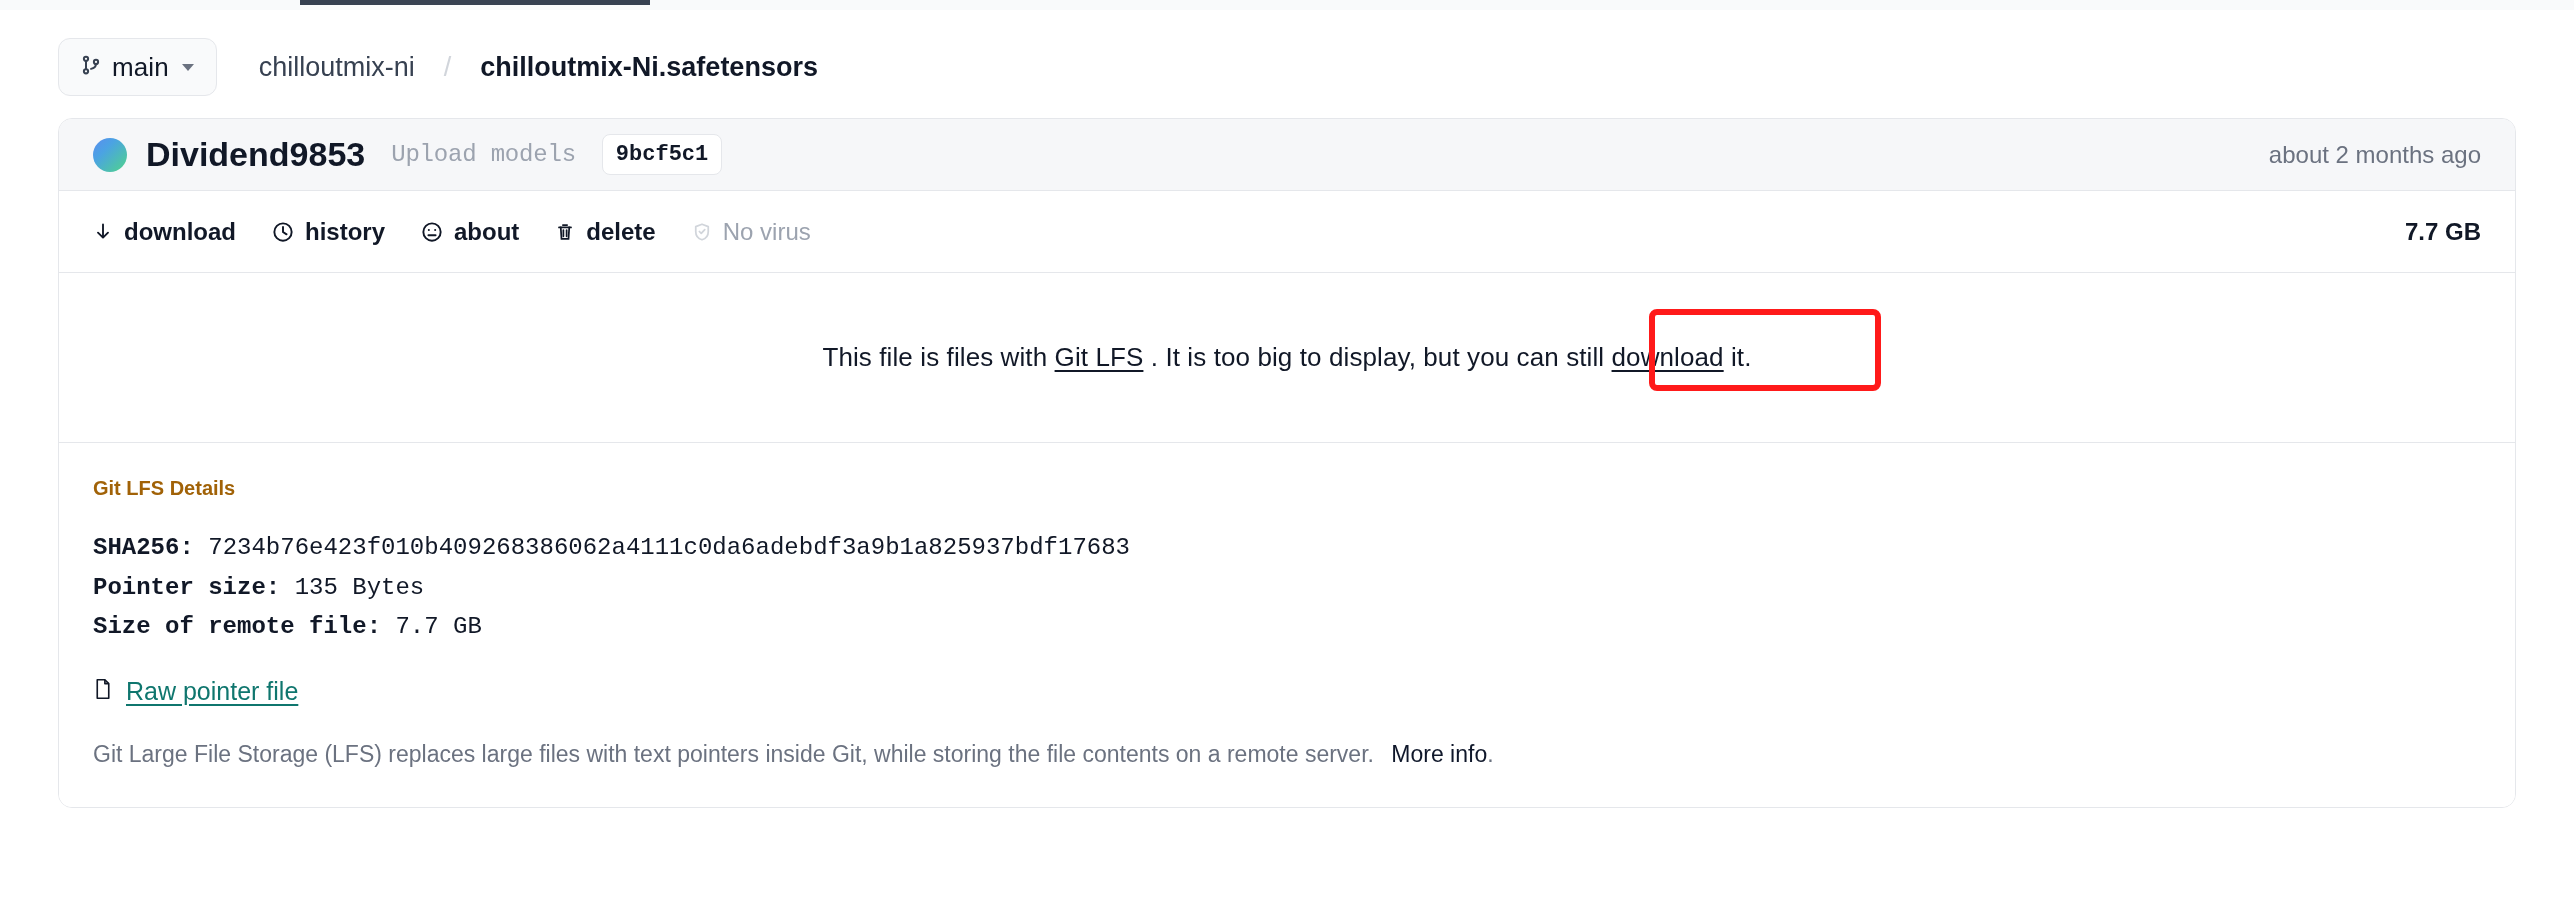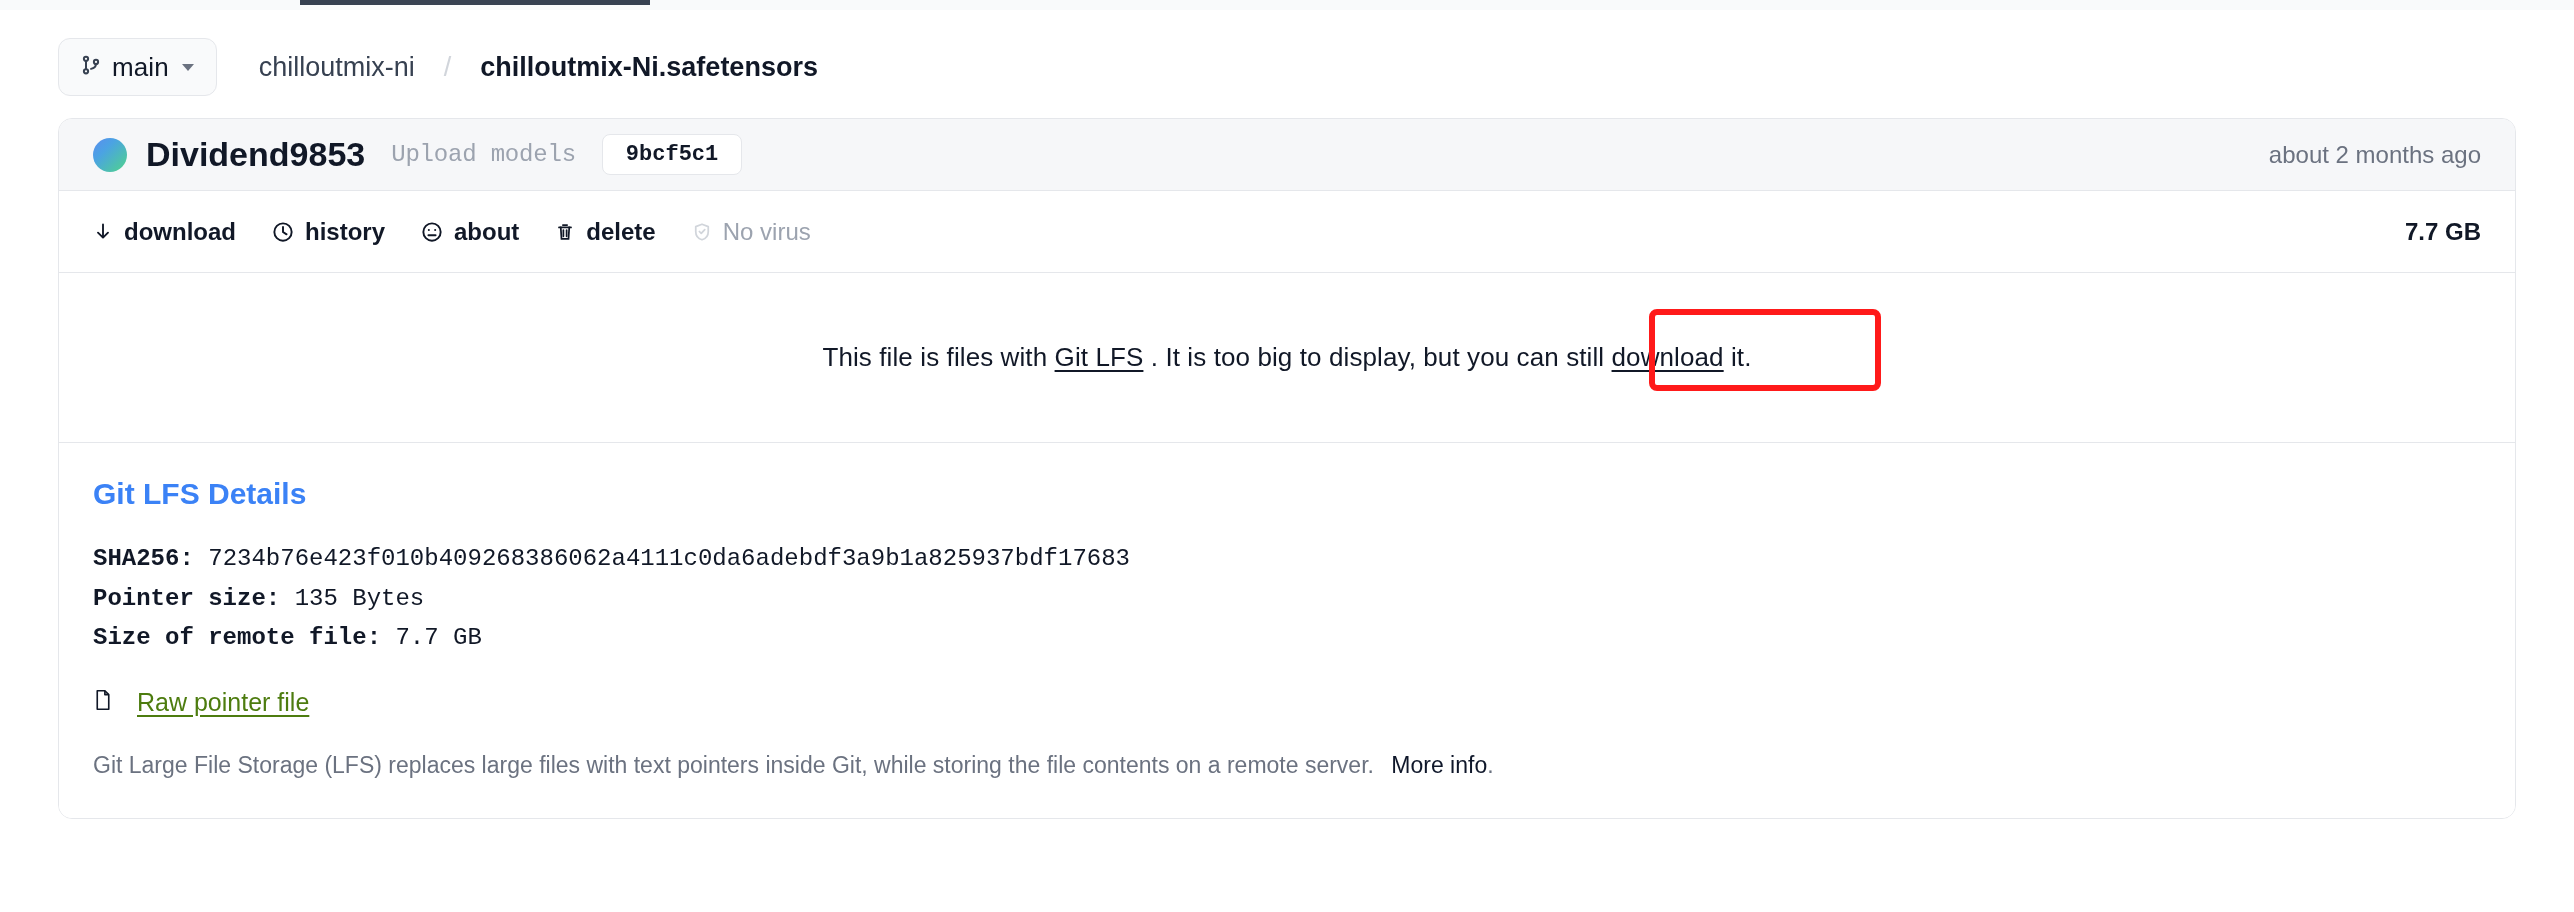--- a/index.html
+++ b/index.html
@@ -135,21 +135,21 @@
     letter-spacing: -0.2px;
   }
   .commit-sha {
     margin-left: 26px;
     font-size: 22px;
     font-family: "Liberation Mono", "DejaVu Sans Mono", monospace;
     color: #111827;
     background: #ffffff;
     border: 1px solid #e5e7eb;
     border-radius: 8px;
-    padding: 7px 23px;
+    padding: 7px 13px;
     cursor: pointer;
     font-weight: 700;
   }
   .commit-time {
     margin-left: auto;
     font-size: 24px;
     color: #6b7280;
   }
 
   
@@ -216,42 +216,42 @@
     border-radius: 8px;
     pointer-events: none;
   }
 
   
   .details {
     padding: 34px 34px 36px 34px;
     background: #ffffff;
   }
   .details-title {
-    font-size: 30px;
+    font-size: 20px;
     font-weight: 700;
-    color: #3b82f6;
+    color: #a16207;
     margin: 0 0 28px 0;
   }
   .detail-line {
     font-family: "Liberation Mono", "DejaVu Sans Mono", monospace;
     font-size: 24px;
     color: #111827;
     line-height: 1.65;
     white-space: nowrap;
   }
   .detail-key { font-weight: 700; }
   .detail-val { font-weight: 400; }
 
   .raw-pointer {
     display: inline-flex;
     align-items: center;
-    gap: 24px;
+    gap: 13px;
     margin-top: 30px;
     font-size: 25px;
-    color: #4d7c0f;
+    color: #0f766e;
     text-decoration: none;
     cursor: pointer;
   }
   .raw-pointer .rp-label {
     text-decoration: underline;
     text-underline-offset: 4px;
   }
 
   .footnote {
     margin-top: 30px;

